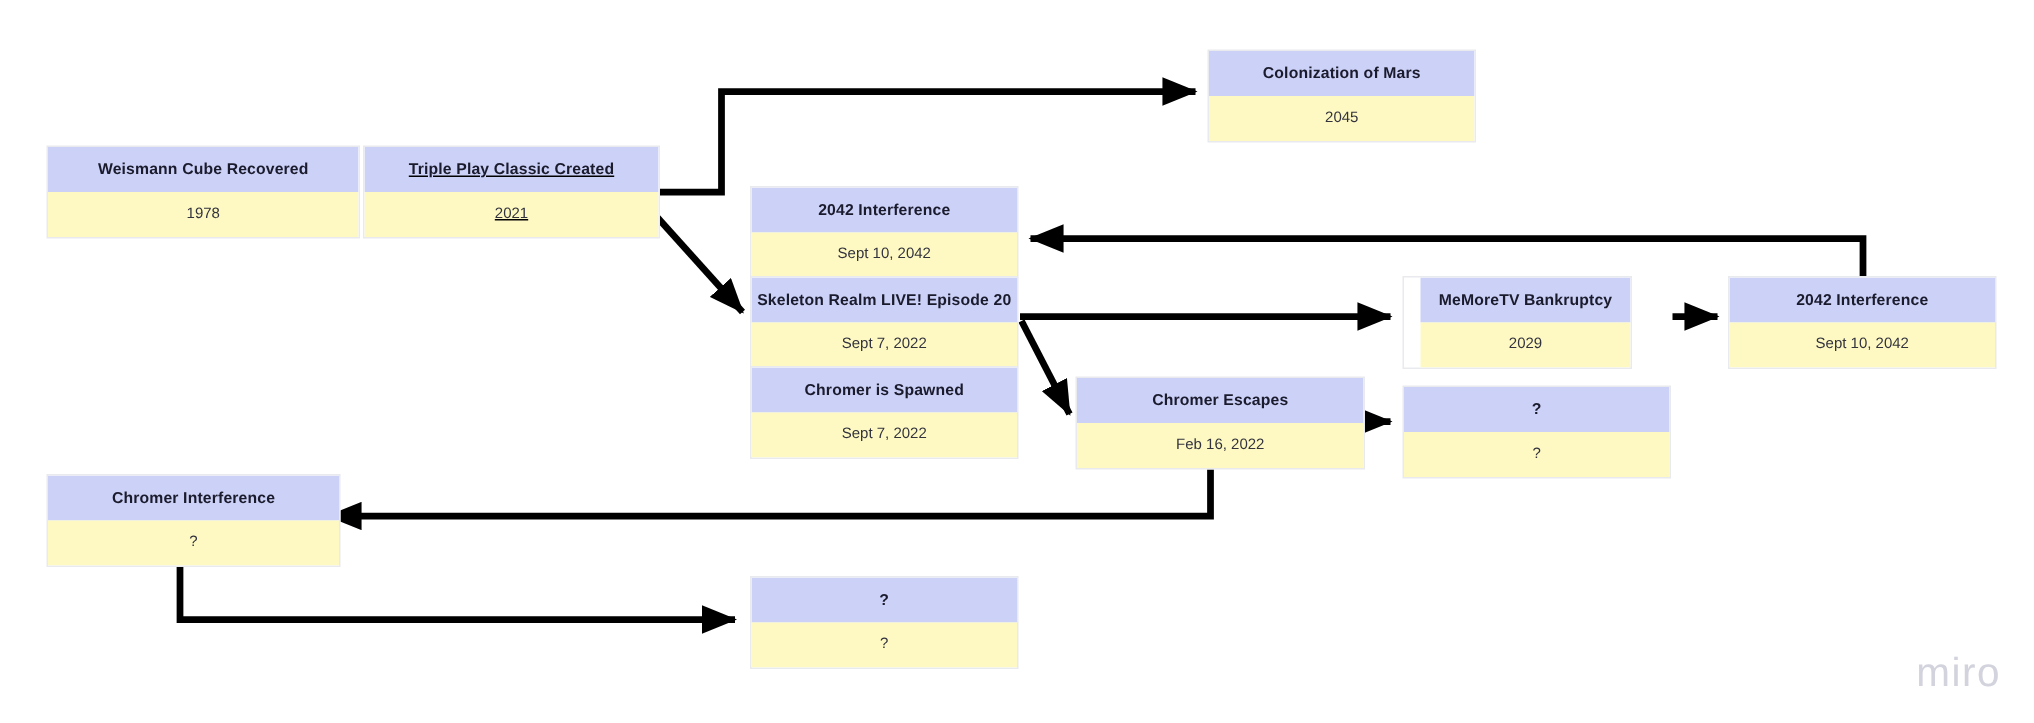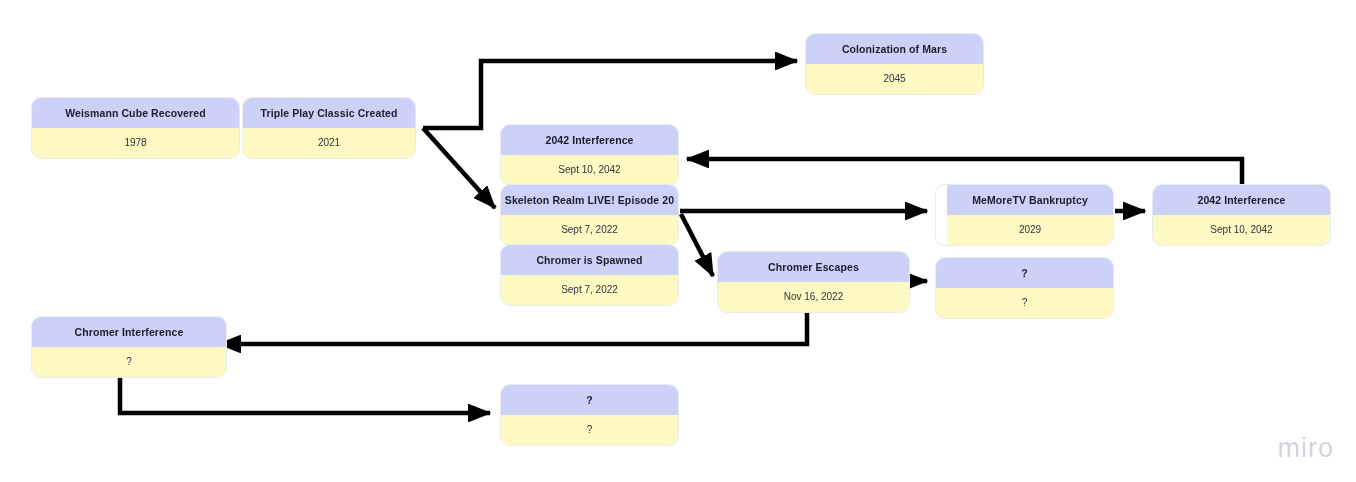--- a/index.html
+++ b/index.html
@@ -28,21 +28,21 @@
     width: 1356px;
     height: 482px;
     pointer-events: none;
     z-index: 5;
   }
   .card {
     position: absolute;
     box-sizing: border-box;
     background: #ffffff;
     border: 1px solid #e9eaee;
-    border-radius: 10px;
+    border-radius: 0;
     z-index: 10;
     box-shadow: 0 0 0 0 rgba(0,0,0,0);
     overflow: hidden;
   }
   .card-header {
     box-sizing: border-box;
     background: #ccd2f7;
     color: #1b1b2e;
     font-size: 10.5px;
     font-weight: bold;
@@ -108,21 +108,21 @@
     <path d="M 807 311 L 807 344 L 219 344" fill="none" stroke="#000000" stroke-width="4.5" stroke-linejoin="miter" marker-end="url(#arrowhead)"></path>
 
     <path d="M 120 376 L 120 413 L 490 413" fill="none" stroke="#000000" stroke-width="4.5" stroke-linejoin="miter" marker-end="url(#arrowhead)"></path>
   </svg>
 
   <div class="card" style="left:31px; top:97px; width:209px;">
     <div class="card-header">Weismann Cube Recovered</div>
     <div class="card-body">1978</div>
   </div>
 
-  <div class="card" style="left:242px; top:97px; width:174px;">
+  <div class="card" style="left:242px; top:97px; width:198px;text-decoration:underline;">
     <div class="card-header">Triple Play Classic Created</div>
     <div class="card-body">2021</div>
   </div>
 
   <div class="card" style="left:805px; top:33px; width:179px;">
     <div class="card-header">Colonization of Mars</div>
     <div class="card-body">2045</div>
   </div>
 
   <div class="card" style="left:500px; top:124px; width:179px;">
@@ -133,33 +133,33 @@
   <div class="card" style="left:500px; top:184px; width:179px;">
     <div class="card-header">Skeleton Realm LIVE! Episode 20</div>
     <div class="card-body">Sept 7, 2022</div>
   </div>
 
   <div class="card" style="left:500px; top:244px; width:179px;">
     <div class="card-header">Chromer is Spawned</div>
     <div class="card-body">Sept 7, 2022</div>
   </div>
 
-  <div class="card" style="left:935px; top:184px; width:179px;padding-left:11px;">
+  <div class="card" style="left:935px; top:184px; width:153px;padding-left:11px;">
     <div class="card-header">MeMoreTV Bankruptcy</div>
     <div class="card-body">2029</div>
   </div>
 
   <div class="card" style="left:1152px; top:184px; width:179px;">
     <div class="card-header">2042 Interference</div>
     <div class="card-body">Sept 10, 2042</div>
   </div>
 
   <div class="card" style="left:717px; top:251px; width:193px;">
     <div class="card-header">Chromer Escapes</div>
-    <div class="card-body">Nov 16, 2022</div>
+    <div class="card-body">Feb 16, 2022</div>
   </div>
 
   <div class="card" style="left:935px; top:257px; width:179px;">
     <div class="card-header">?</div>
     <div class="card-body">?</div>
   </div>
 
   <div class="card" style="left:31px; top:316px; width:196px;">
     <div class="card-header">Chromer Interference</div>
     <div class="card-body">?</div>

